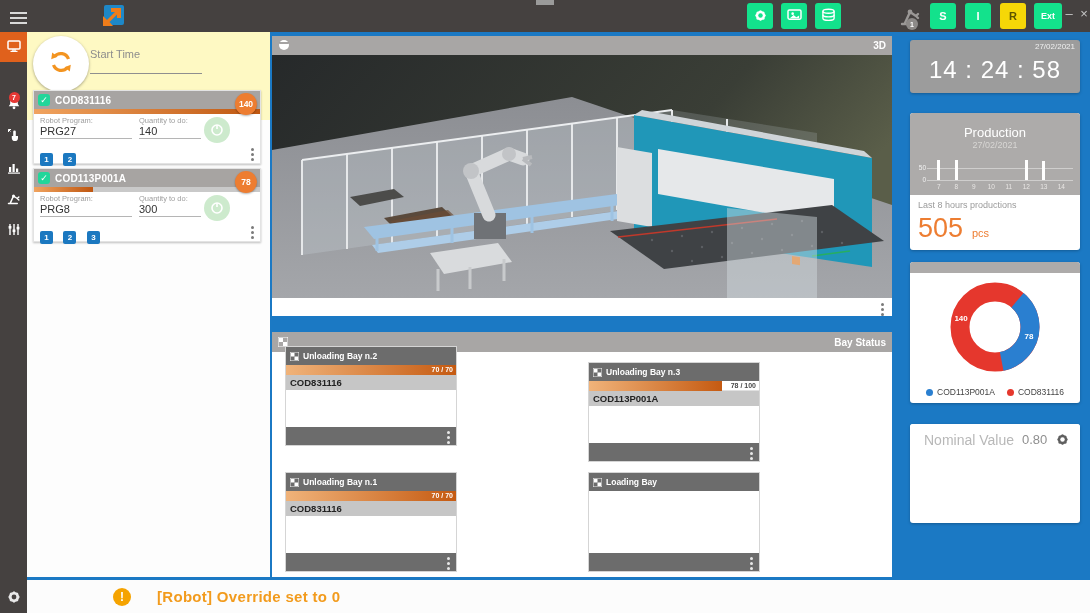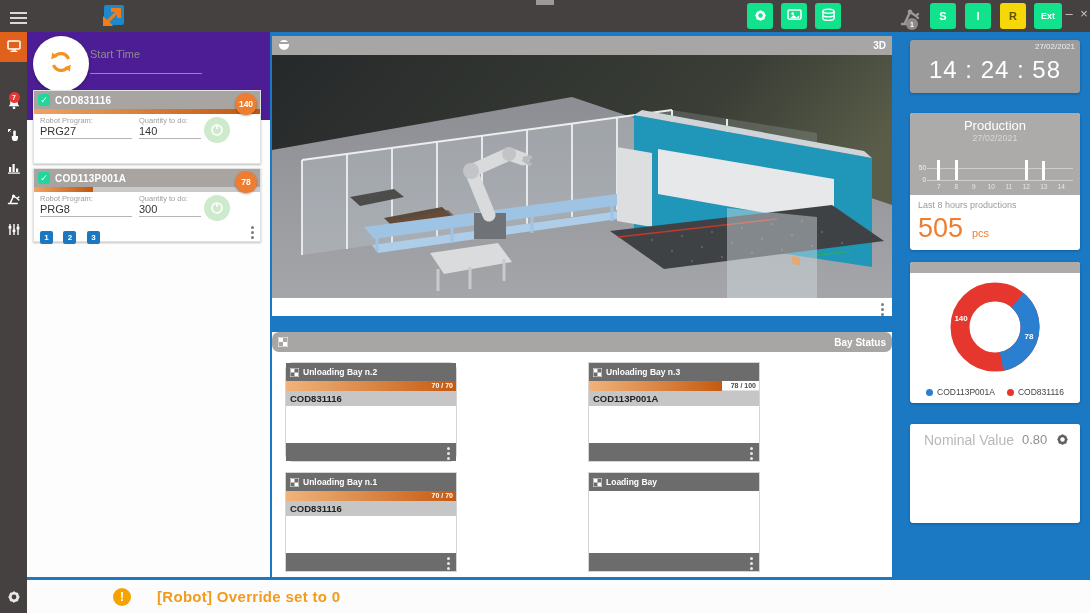--- a/index.html
+++ b/index.html
@@ -16,21 +16,21 @@
   .winbtn { position:absolute; top:6px; color:#c7c7c7; font-size:13px; width:16px; text-align:center; }
 
   
   #rail { position:absolute; left:0; top:32px; width:27px; height:581px; background:#454140; }
   .rail-item { position:absolute; left:0; width:27px; height:30px; display:flex; align-items:center; justify-content:center; }
   .badge-red { position:absolute; top:-4px; right:1px; min-width:11px; height:11px; border-radius:6px; background:#e53935;
                color:#fff; font-size:7px; font-weight:bold; display:flex; align-items:center; justify-content:center; padding:0 2px; }
 
   
   #left-panel { position:absolute; left:27px; top:32px; width:243px; height:545px; background:#fdfdfd; }
-  #left-panel-head { position:absolute; left:0; top:0; width:243px; height:88px; background:#4c1d95; }
+  #left-panel-head { position:absolute; left:0; top:0; width:243px; height:88px; background:#fef9c3; }
   #refresh-circle { position:absolute; left:6px; top:4px; width:56px; height:56px; border-radius:50%; background:#fff;
                     box-shadow:0 1px 3px rgba(0,0,0,.35); display:flex; align-items:center; justify-content:center; }
   .job-card { position:absolute; left:6px; width:228px; height:74px; background:#fff; border:1px solid #e3e3e3;
               box-shadow:0 1px 2px rgba(0,0,0,.25); }
   .job-head { position:relative; height:18px; background:#a7a4a2; display:flex; align-items:center; padding-left:4px; }
   .job-code { color:#fff; font-size:10px; font-weight:bold; margin-left:5px; letter-spacing:.2px; }
   .job-badge { position:absolute; right:3px; top:2px; width:22px; height:22px; border-radius:50%; background:#ed7d31;
                color:#fff; font-size:8.5px; font-weight:bold; display:flex; align-items:center; justify-content:center;
                box-shadow:0 1px 2px rgba(0,0,0,.3); z-index:2; }
   .job-bar { height:5px; background:#c9c9c9; }
@@ -270,20 +270,29 @@
         <div class="abs" style="left:105px;top:2px;width:62px;">
           <div class="fld-label">Quantity to do:</div>
           <div class="fld-value">140</div>
         </div>
         <div class="ghost-btn" style="top:3px;">
           <svg width="14" height="14" viewBox="0 0 14 14">
               <circle cx="7" cy="7" r="5" fill="none" stroke="#fff" stroke-width="1.6"></circle>
               <line x1="7" y1="2" x2="7" y2="6" stroke="#fff" stroke-width="1.6"></line>
             </svg>
         </div>
+      </div>
+      <div style="position:relative;padding:2px 6px;">
+        <span class="chip">1</span>
+        <span class="chip">2</span>
+        <span class="kebab abs" style="right:6px;top:0;">
+            <i></i>
+            <i></i>
+            <i></i>
+          </span>
       </div>
     </div>
 
     <div class="job-card" style="top:136px;">
       <div class="job-head">
         <span class="check-ic">✓</span>
         <span class="job-code">COD113P001A</span>
         <span class="job-badge">78</span>
       </div>
       <div class="job-bar">
@@ -422,32 +431,32 @@
     <div id="panel-3d-footer">
       <span class="kebab abs" style="right:8px;top:3px;">
           <i></i>
           <i></i>
           <i></i>
         </span>
     </div>
   </div>
 
   <div id="panel-bay">
-    <div class="panel-head" style="height:20px;border-radius:7px;">
+    <div class="panel-head" style="height:20px;">
       <span>
         <svg width="10" height="10" viewBox="0 0 10 10">
             <rect width="10" height="10" fill="none" stroke="#fff" stroke-width="1"></rect>
             <rect x="1" y="1" width="4" height="4" fill="#fff"></rect>
             <rect x="5" y="5" width="4" height="4" fill="#fff"></rect>
           </svg>
       </span>
       <span class="right">Bay Status</span>
     </div>
 
-    <div class="bay-card" style="left:13px;top:30px;border-radius:8px;">
+    <div class="bay-card" style="left:13px;top:14px;">
       <div class="bay-head">
         <svg width="9" height="9" viewBox="0 0 10 10">
             <rect width="10" height="10" fill="none" stroke="#fff" stroke-width="1"></rect>
             <rect x="1" y="1" width="4" height="4" fill="#fff"></rect>
             <rect x="5" y="5" width="4" height="4" fill="#fff"></rect>
           </svg>
         <span>Unloading Bay n.2</span>
       </div>
       <div class="bay-prog full">
         <div class="fill" style="width: 100%;"></div>
@@ -528,21 +537,21 @@
     </div>
   </div>
 
   <div class="rpanel" id="clock-panel">
     <div class="abs" style="right:5px;top:2px;font-size:8px;color:#efefef;">27/02/2021</div>
     <div style="text-align:center;margin-top:16px;font-size:24px;color:#fff;letter-spacing:1px;">14 : 24 : 58</div>
   </div>
 
   <div class="rpanel" id="prod-panel">
     <div id="prod-gray">
-      <div style="text-align:center;padding-top:5px;font-size:13px;color:#fff;">Production</div>
+      <div style="text-align:center;padding-top:12px;font-size:13px;color:#fff;">Production</div>
       <div style="text-align:center;font-size:9px;color:#d8d6d4;">27/02/2021</div>
       <div id="prod-plot">
           <div class="gline" style="left: 11px; top: 31px; width: 146px;"></div>
           <span class="ylab" style="left: 0px; top: 27px;">0</span>
           <div class="gline" style="left: 11px; top: 18.7273px; width: 146px;"></div>
           <span class="ylab" style="left: 0px; top: 14.7273px;">50</span>
           <span class="xlab" style="left: 14.75px; top: 34px;">7</span>
           <div class="pbar" style="left: 21.25px; top: 11.3636px; height: 19.6364px; background: rgb(255, 255, 255);"></div>
           <span class="xlab" style="left: 32.25px; top: 34px;">8</span>
           <div class="pbar" style="left: 38.75px; top: 11.3636px; height: 19.6364px; background: rgb(255, 255, 255);"></div>

